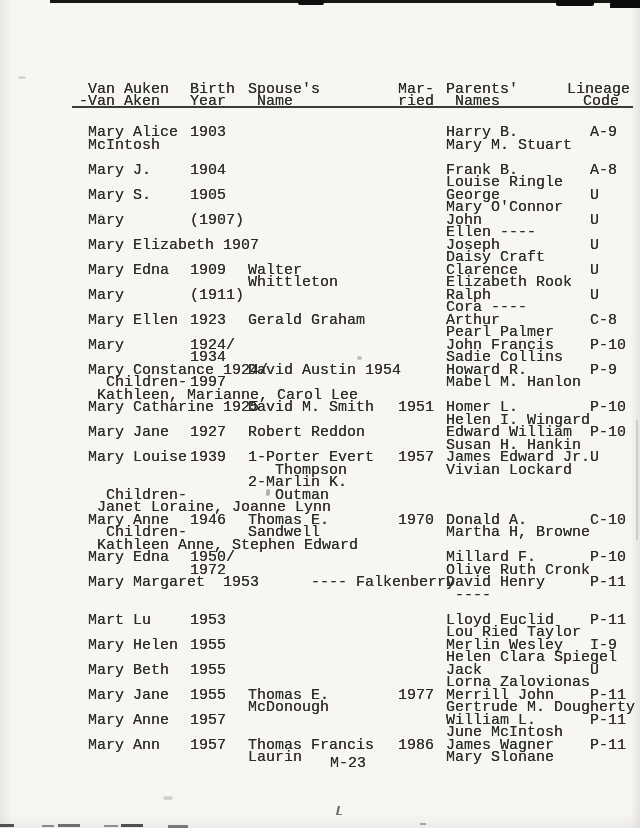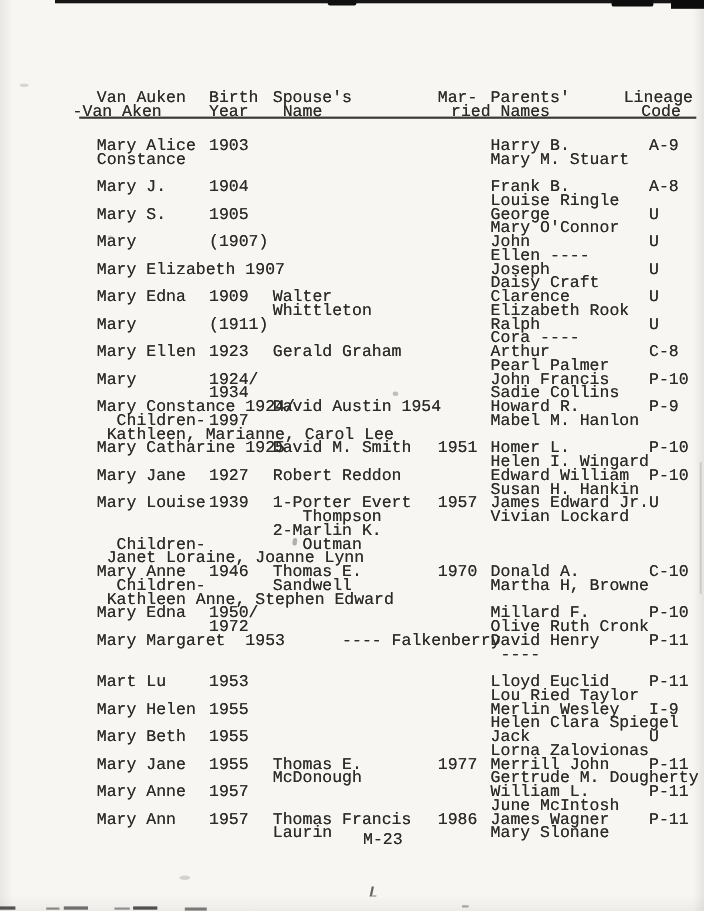--- a/index.html
+++ b/index.html
@@ -31,24 +31,24 @@
   }
   .line{position:absolute;left:0;width:640px;height:12.5px;}
   
   .c-name   {left:88px;}
   .c-birth  {left:190px;}
   .c-spouse {left:248px;}
   .c-married{left:398px;}
   .c-parents{left:446px;}
   .c-code   {left:590px;}
   
-  .h2-name   {left:66px;}
+  .h2-name   {left:79px;}
   .h2-birth  {left:190px;}
   .h2-spouse {left:257px;}
-  .h2-married{left:398px;margin-left:12px;}
+  .h2-married{left:398px;}
   .h2-parents{left:455px;text-align:center;}
   .h1-code   {left:567px;}
   .h2-code   {left:583px;}
   .header-rule{
     position:absolute;left:72px;top:106px;width:561px;height:2px;
     background:#2b2a28;opacity:.92;
   }
   .footer-cell{
     position:absolute;left:330px;top:758px;white-space:pre;line-height:12.5px;
     text-shadow:0 0 0.6px rgba(45,43,40,.85);
@@ -106,21 +106,21 @@
     <div class="header-rule"></div>
 
     <div id="lines">
         <div class="line" style="top: 127px;">
           <span class="cell c-name">Mary Alice</span>
           <span class="cell c-birth">1903</span>
           <span class="cell c-parents">Harry B.</span>
           <span class="cell c-code">A-9</span>
         </div>
         <div class="line" style="top: 139.5px;">
-          <span class="cell c-name">Constance</span>
+          <span class="cell c-name">McIntosh</span>
           <span class="cell c-parents">Mary M. Stuart</span>
         </div>
         <div class="line" style="top: 152px;"></div>
         <div class="line" style="top: 164.5px;">
           <span class="cell c-name">Mary J.</span>
           <span class="cell c-birth">1904</span>
           <span class="cell c-parents">Frank B.</span>
           <span class="cell c-code">A-8</span>
         </div>
         <div class="line" style="top: 177px;">

